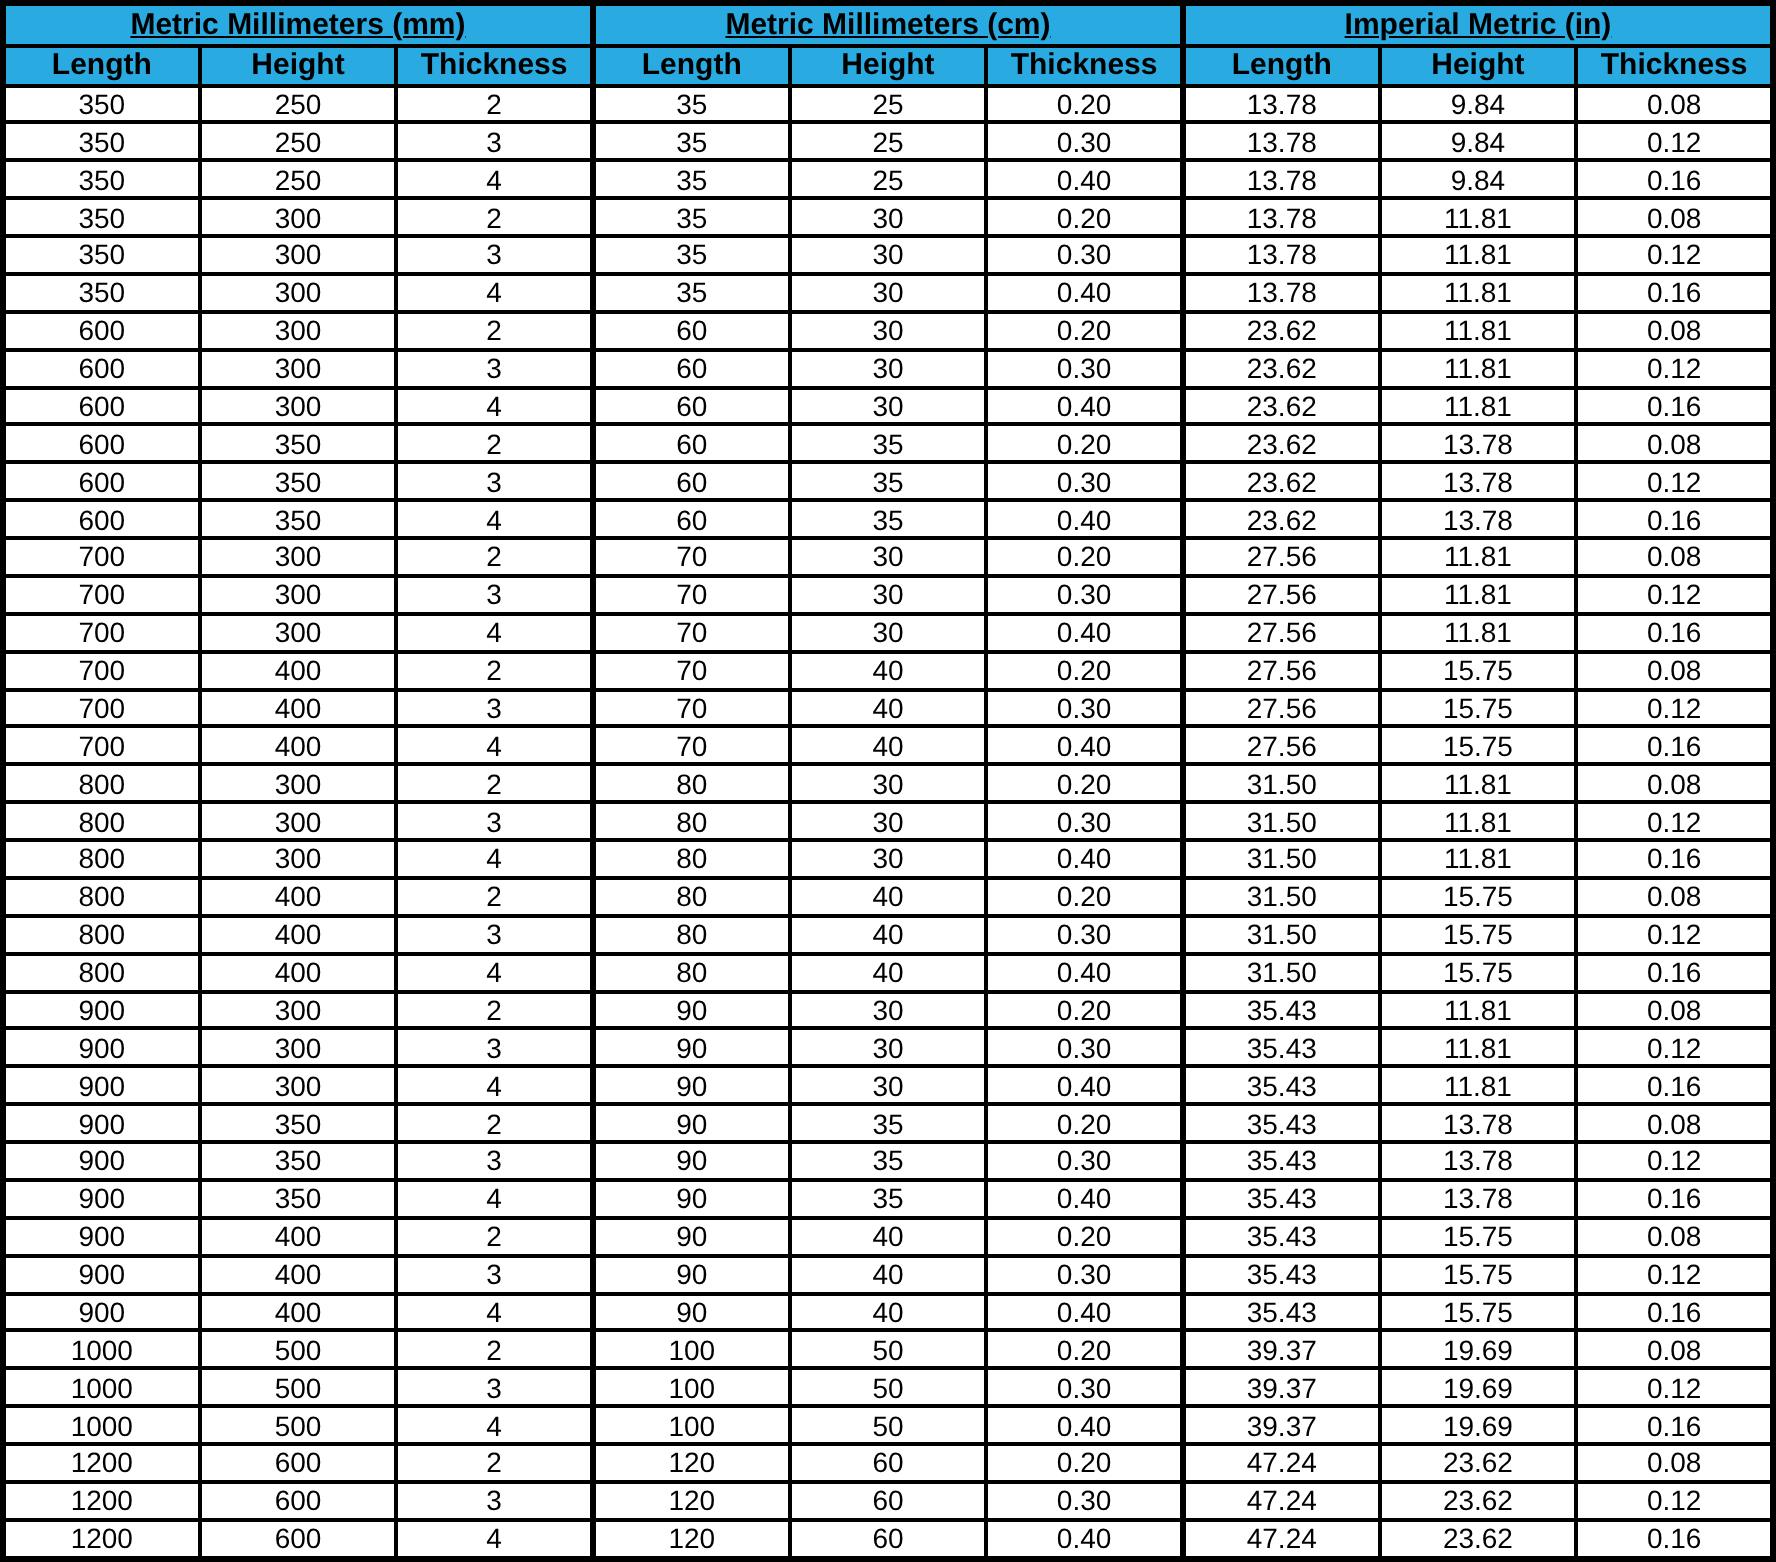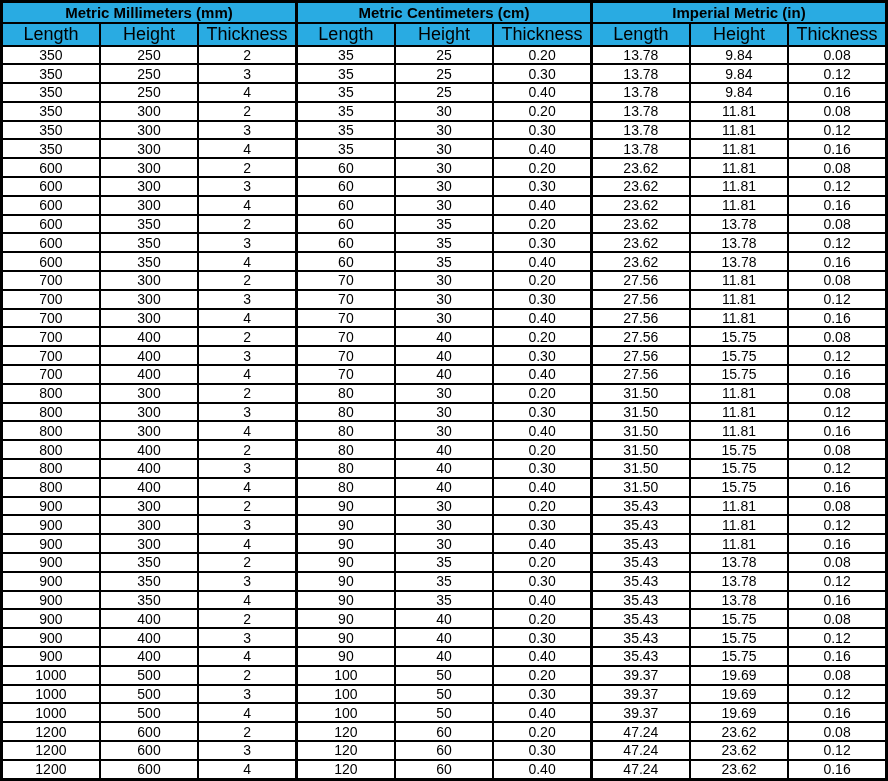--- a/index.html
+++ b/index.html
@@ -26,27 +26,28 @@
   }
   thead th {
     background: #29ABE2;
   }
   tr.section-title-row {
     height: 21px;
   }
   tr.section-title-row th {
     font-weight: bold;
     font-size: 15px;
+    text-decoration: underline;
   }
   tr.col-header-row {
     height: 20px;
   }
   tr.col-header-row th {
-    font-weight: normal;
-    font-size: 18px;
+    font-weight: bold;
+    font-size: 15px;
   }
   tbody td {
     font-size: 14px;
     font-weight: normal;
   }
   
   tr.section-title-row th + th,
   tr.col-header-row th:nth-child(4),
   tr.col-header-row th:nth-child(7),
   tbody td:nth-child(4),
@@ -54,21 +55,21 @@
     border-left: 3px solid #000000;
   }
 </style>
 </head>
 <body>
 
 <table class="conv">
   <thead>
     <tr class="section-title-row">
       <th colspan="3">Metric Millimeters (mm)</th>
-      <th colspan="3">Metric Centimeters (cm)</th>
+      <th colspan="3">Metric Millimeters (cm)</th>
       <th colspan="3">Imperial Metric (in)</th>
     </tr>
     <tr class="col-header-row">
       <th>Length</th>
       <th>Height</th>
       <th>Thickness</th>
       <th>Length</th>
       <th>Height</th>
       <th>Thickness</th>
       <th>Length</th>

